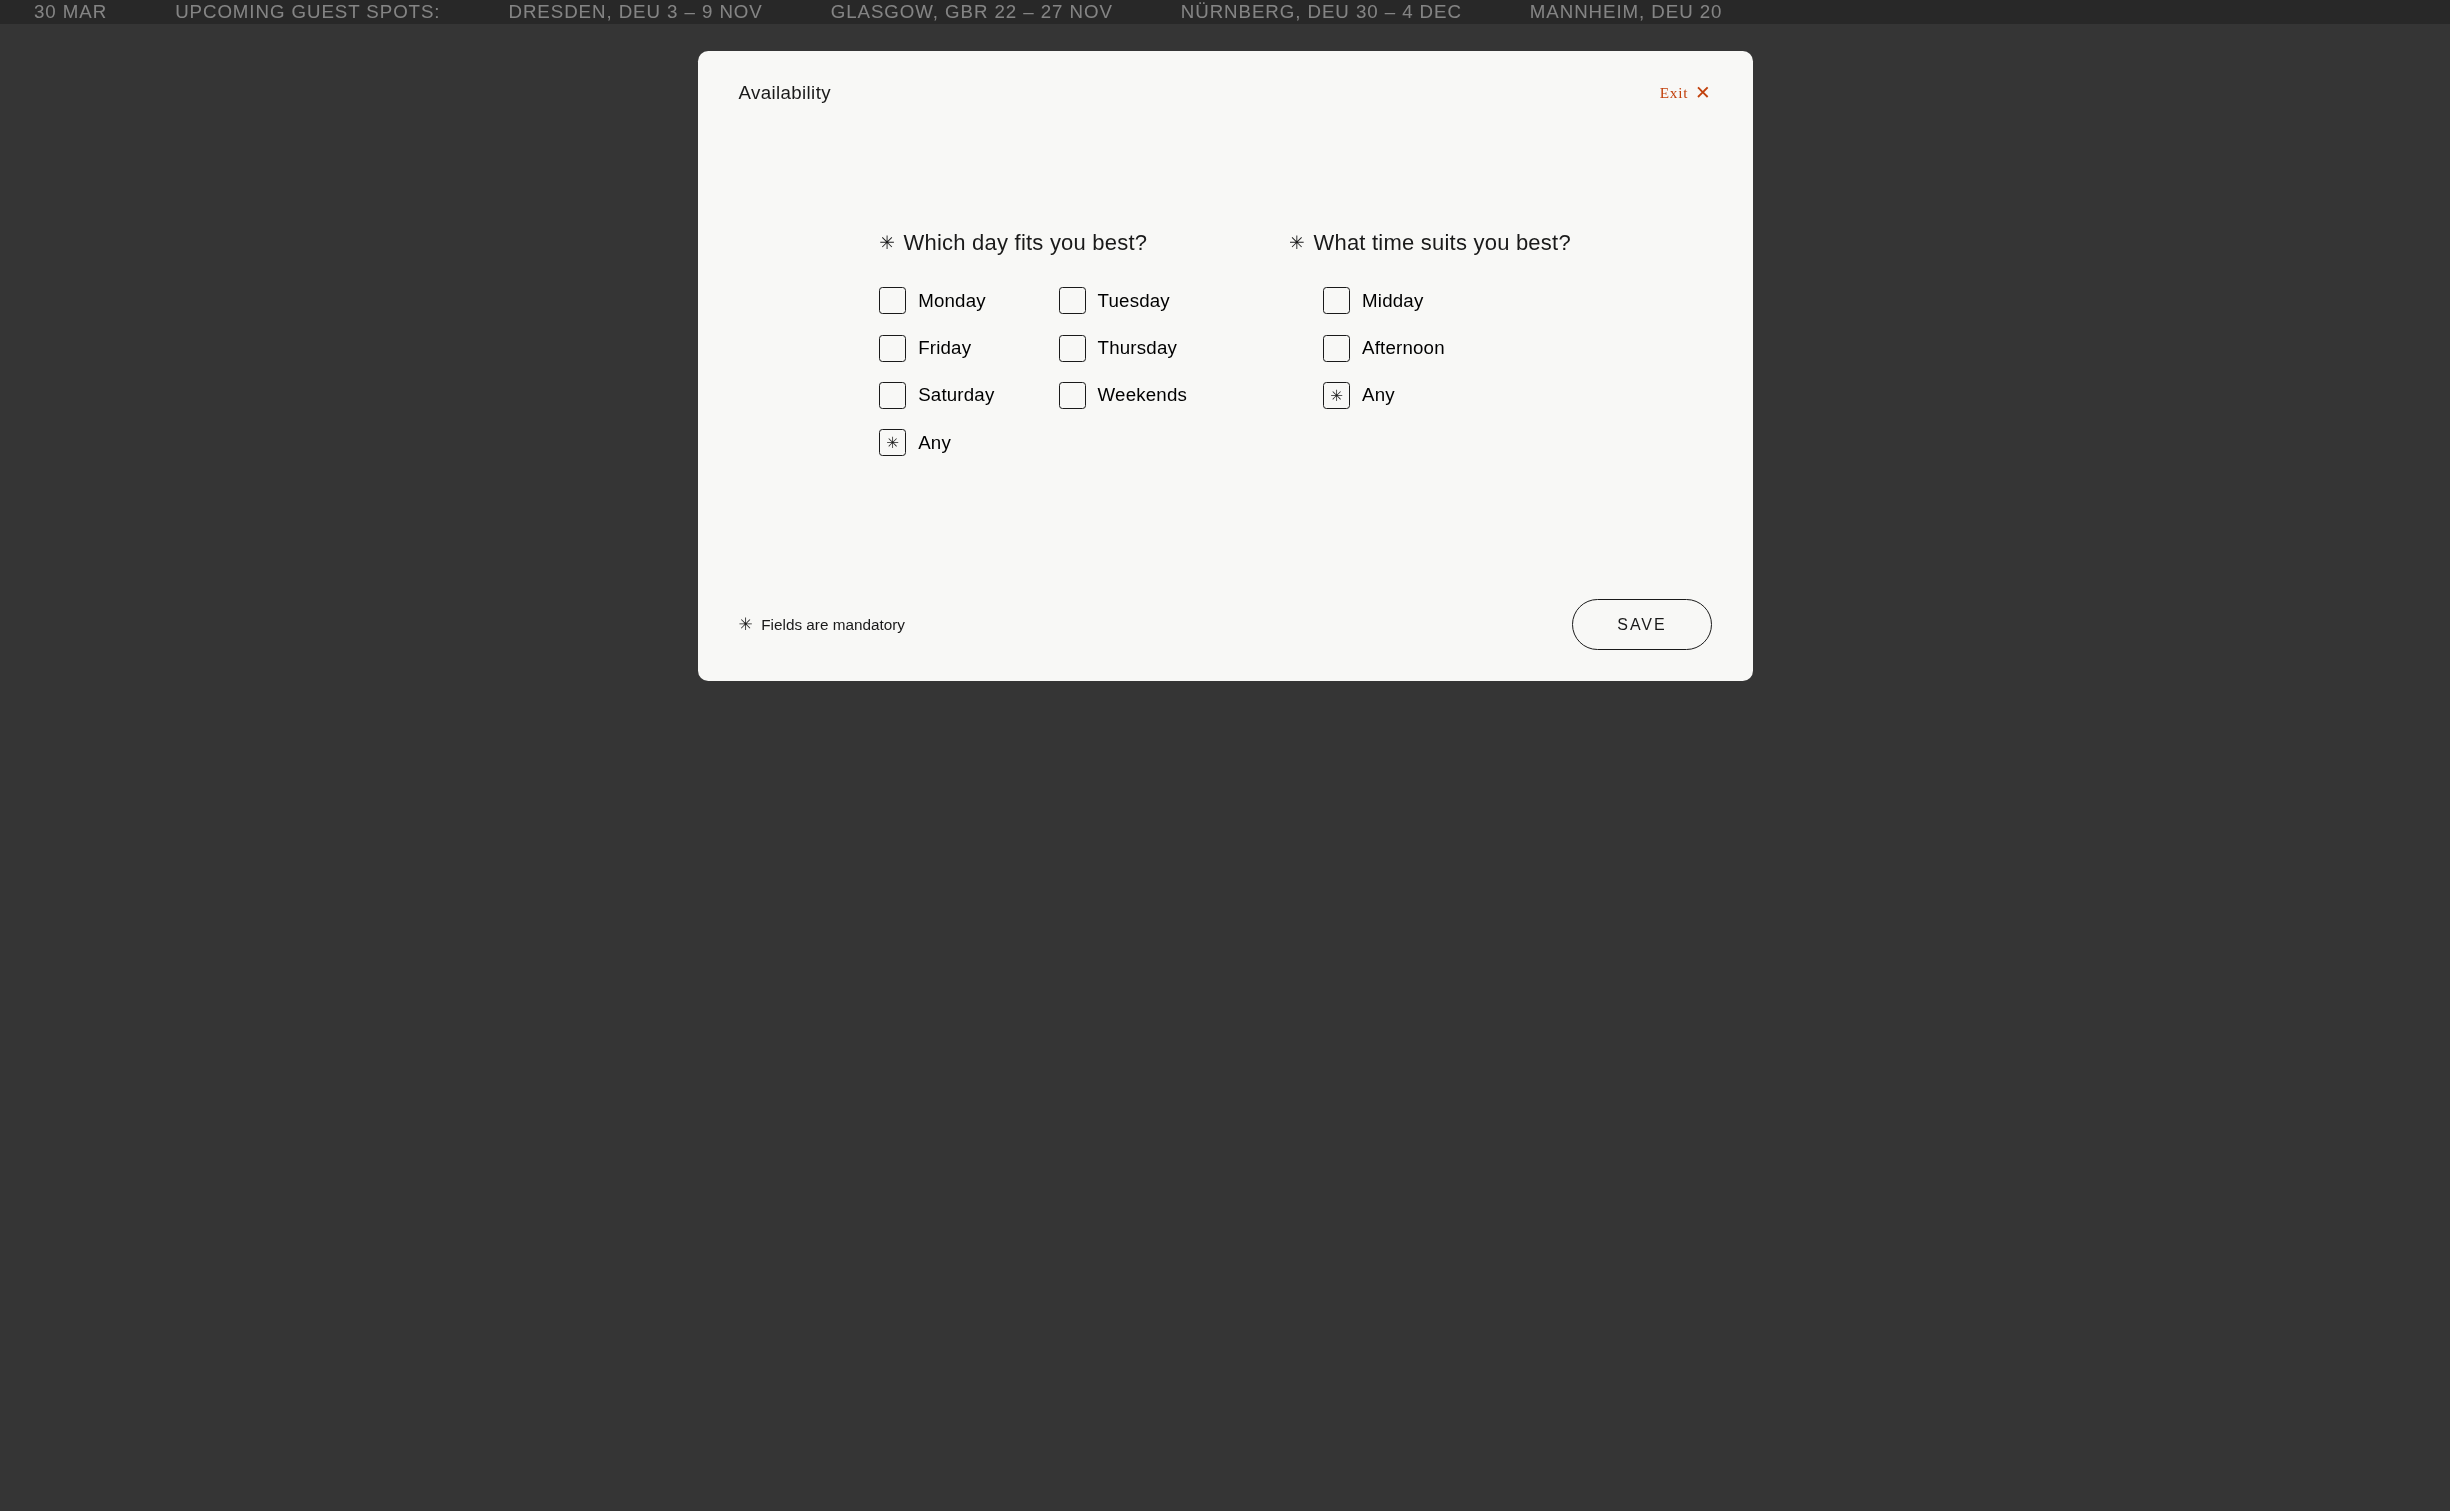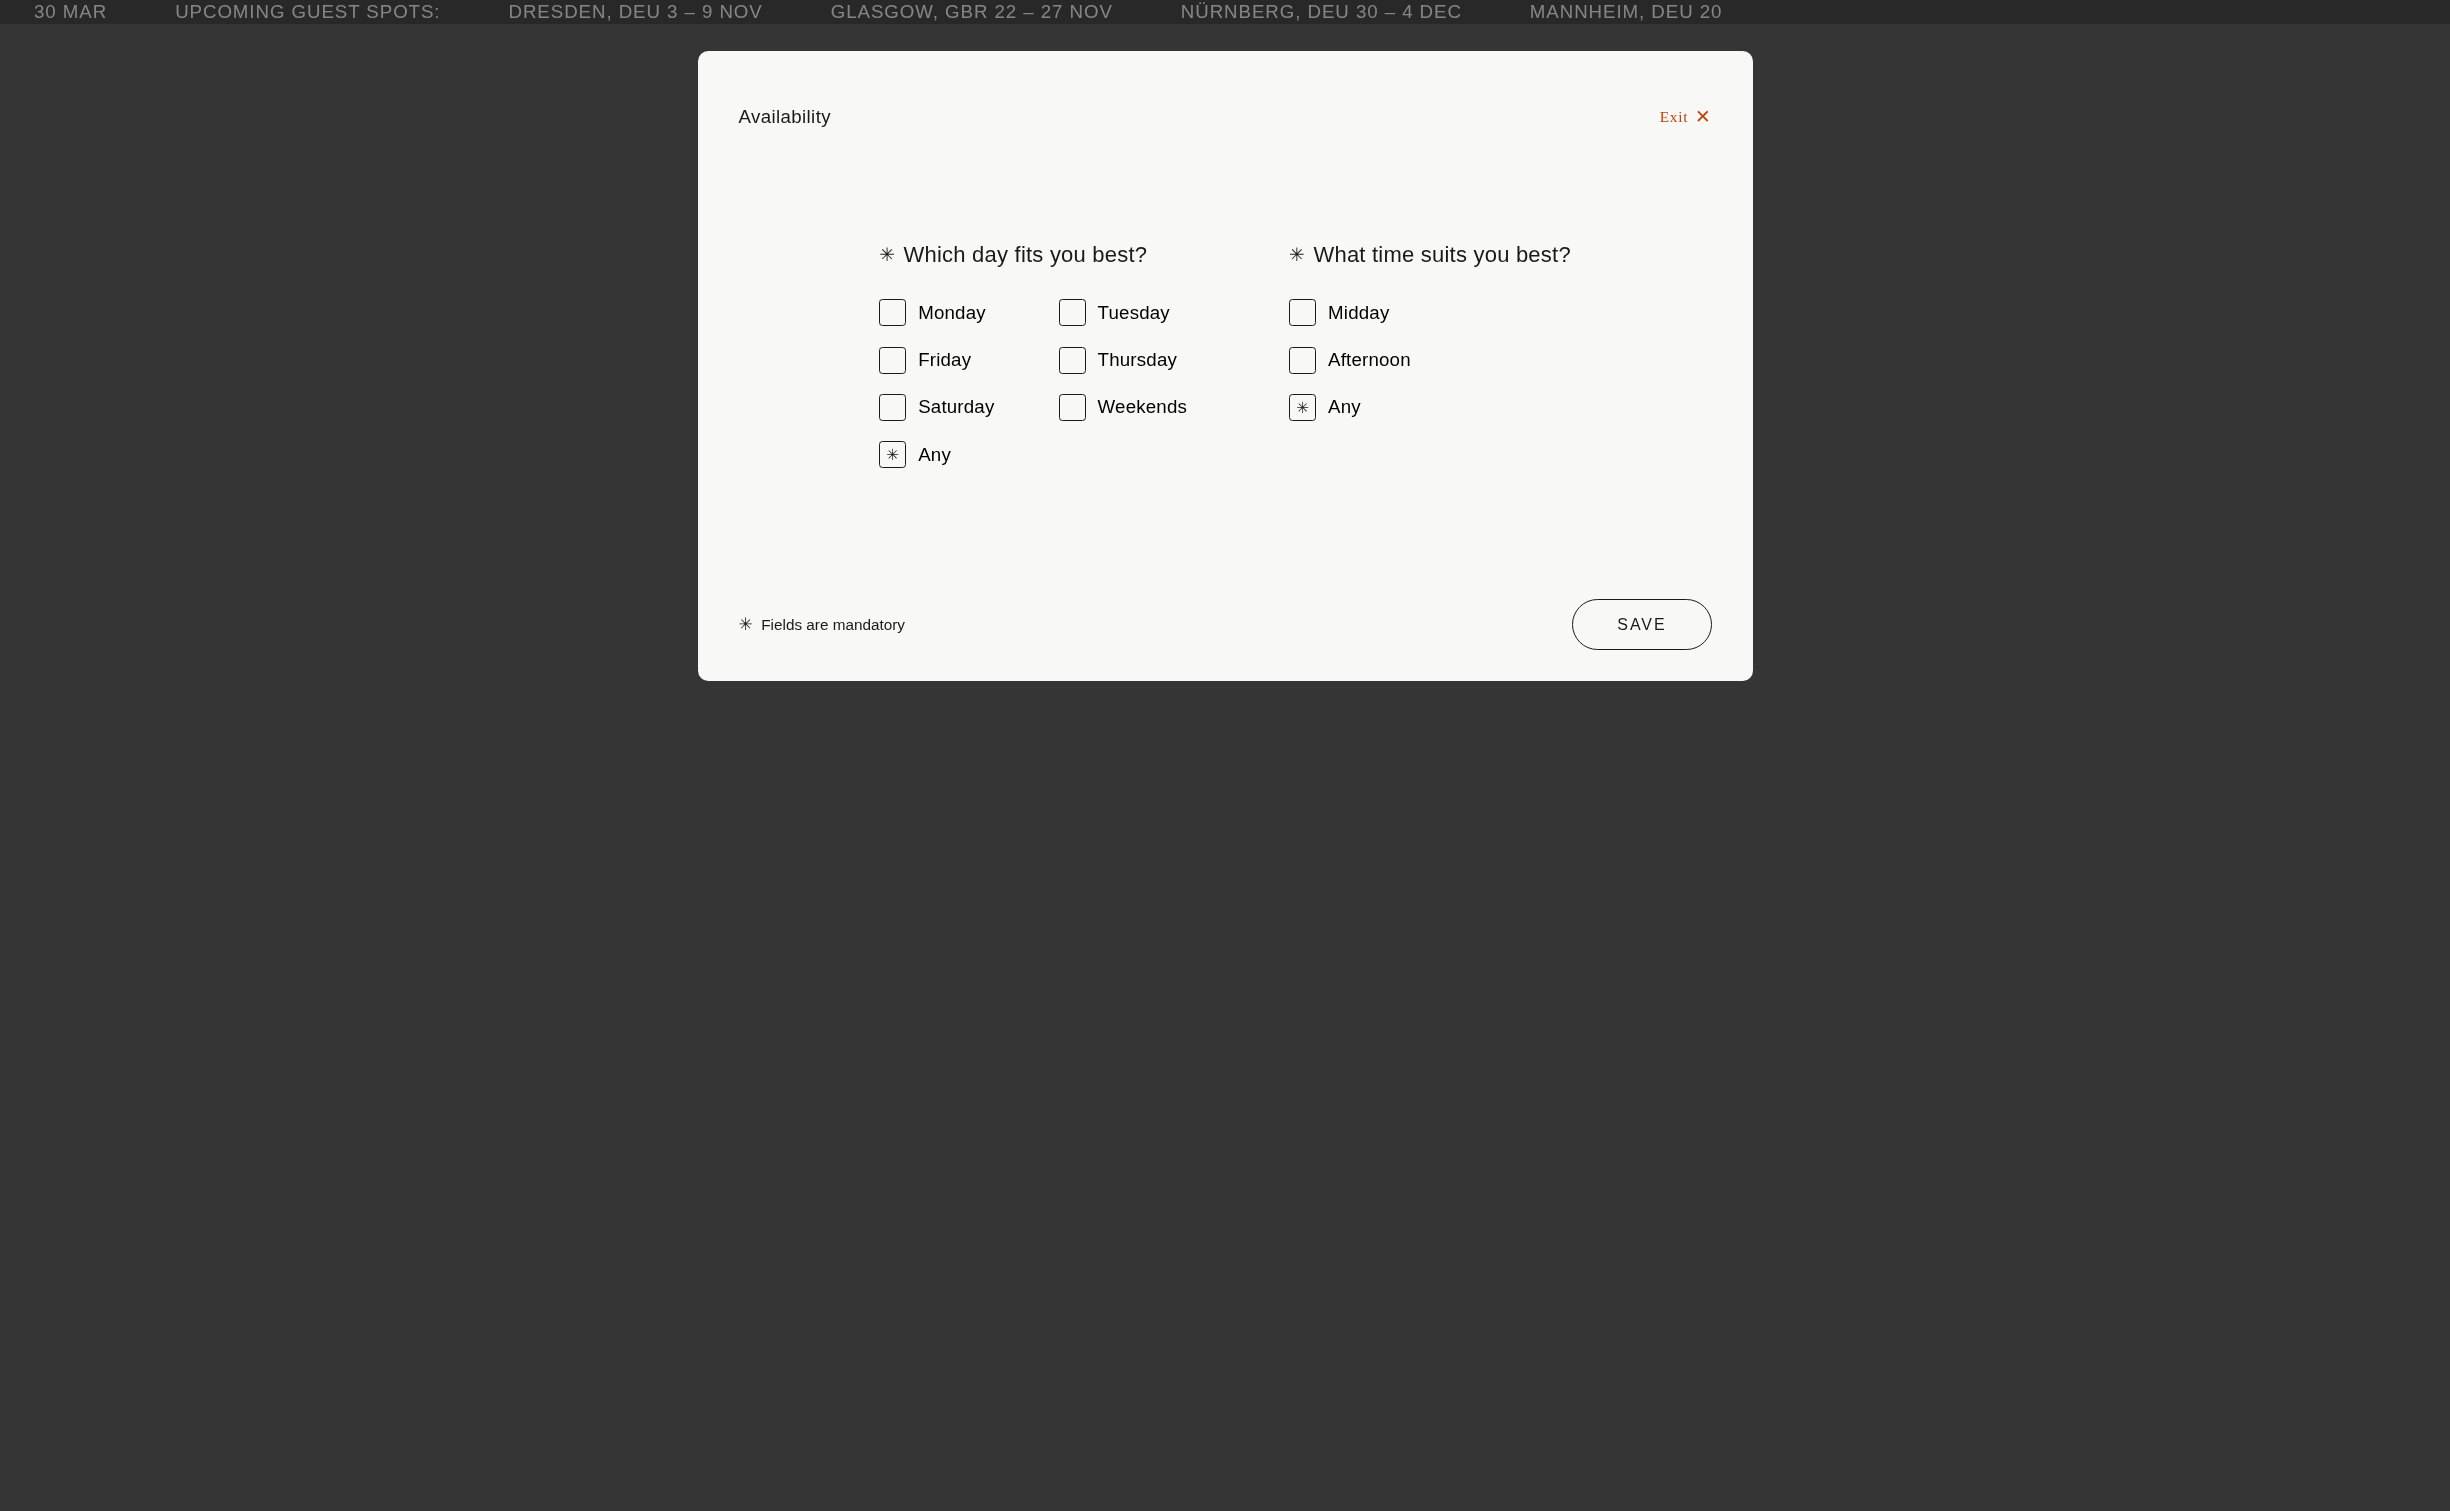--- a/index.html
+++ b/index.html
@@ -57,21 +57,20 @@
       padding: 0;
       display: flex;
       flex-direction: column;
     }
 
     .modal-header {
       display: flex;
       justify-content: space-between;
       align-items: center;
       padding: 31px 41px 20.4px 41px;
-      margin-top: 24px;
     }
 
     .modal-title {
       font-size: 18.7px;
       font-weight: 400;
       color: #1a1a1a;
       letter-spacing: 0.02em;
     }
 
     .exit-btn {
@@ -132,20 +131,21 @@
     .checkbox-grid {
       display: grid;
       grid-template-columns: 1fr 1fr;
       gap: 20.4px 51px;
     }
 
     .checkbox-grid-single {
       display: flex;
       flex-direction: column;
       gap: 20.4px;
+      margin-left: 34px;
     }
 
     .checkbox-item {
       display: flex;
       align-items: center;
       gap: 12px;
       cursor: pointer;
     }
 
     .checkbox-box {

